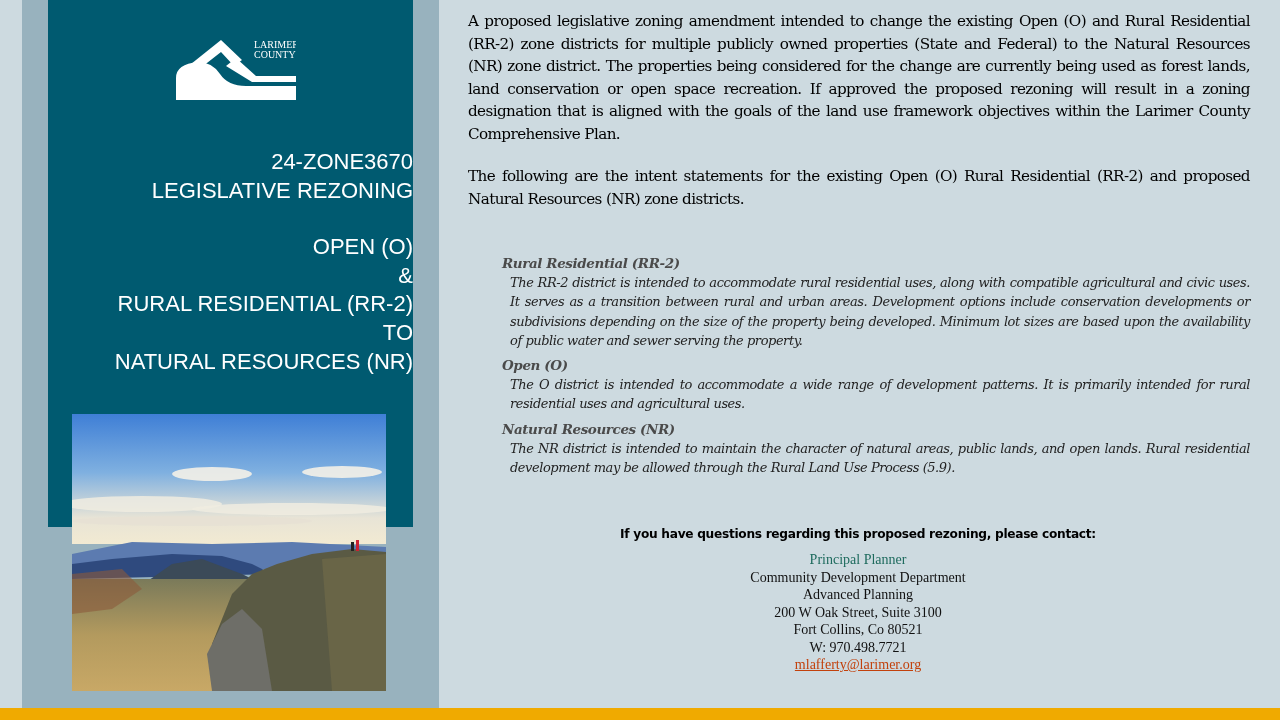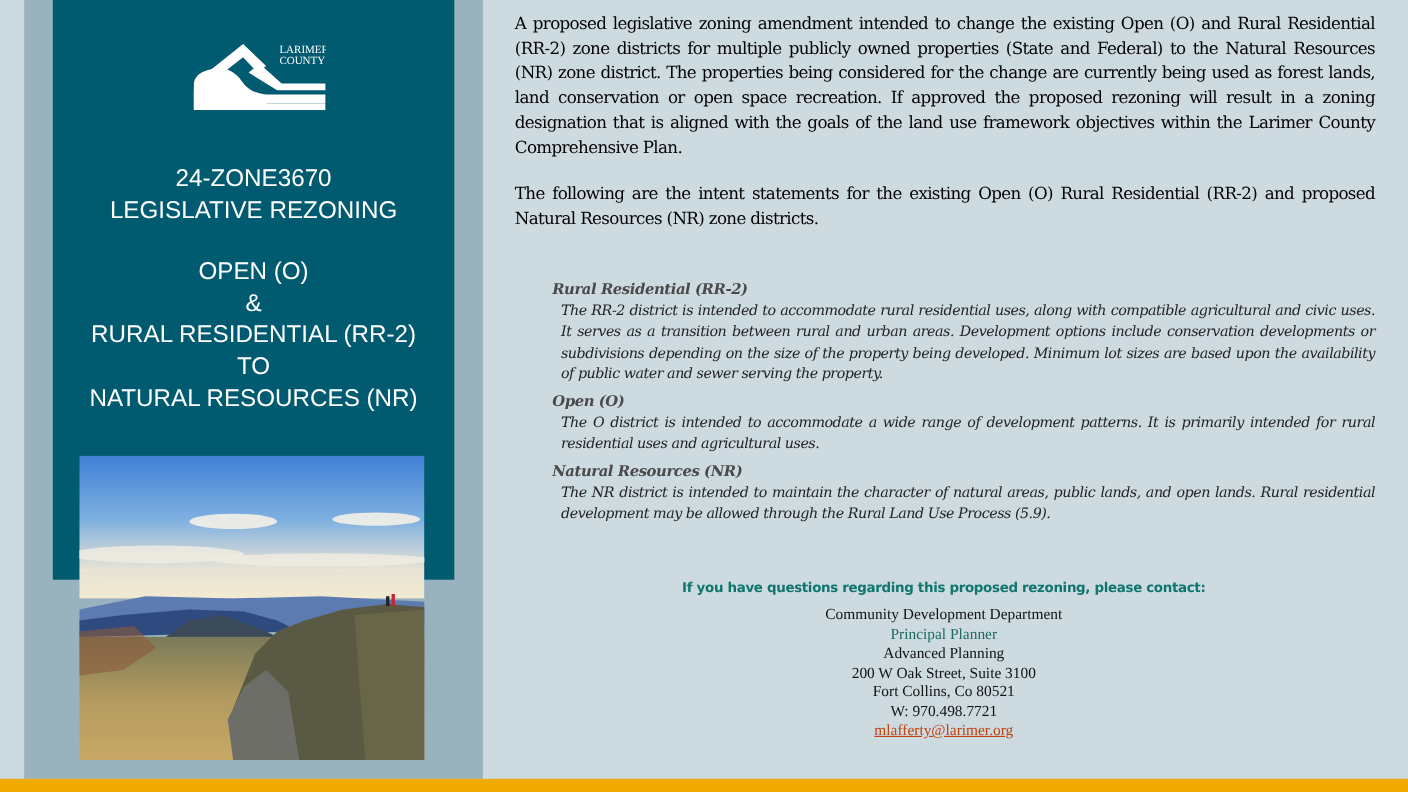--- a/index.html
+++ b/index.html
@@ -4,41 +4,41 @@
 <style>
   * { box-sizing: border-box; margin: 0; padding: 0; }
   html, body { width: 1280px; height: 720px; overflow: hidden; }
   body { background: #CDDAE0; position: relative; font-family: "DejaVu Serif", serif; }
 
   .side-panel { position: absolute; left: 22px; top: 0; width: 417px; height: 708px; background: #98B2BE; }
   .teal-panel { position: absolute; left: 48px; top: 0; width: 365px; height: 527px; background: #005A70; }
 
   .logo { position: absolute; left: 176px; top: 38px; width: 120px; height: 62px; text-align: right; }
 
-  .title-block { position: absolute; left: 48px; top: 148px; width: 365px; text-align: center; color: #fff;
+  .title-block { position: absolute; left: 48px; top: 148px; width: 365px; text-align: right; color: #fff;
     font-family: "Liberation Sans", sans-serif; font-size: 22px; line-height: 28.6px; }
   .title-block .gap { height: 28px; }
 
   .photo { position: absolute; left: 72px; top: 414px; width: 314px; height: 277px; overflow: hidden; }
 
   .bottom-bar { position: absolute; left: 0; top: 708px; width: 1280px; height: 12px; background: #F0AA00; }
 
   .content { position: absolute; left: 468px; top: 10px; width: 782px; color: #000000; }
   .para { font-family: "DejaVu Serif", serif; font-size: 15.2px; line-height: 22.5px; text-align: justify;
     letter-spacing: -0.6px; word-spacing: 0px; }
   .para + .para { margin-top: 20px; }
 
   .intents { position: absolute; left: 502px; top: 253px; width: 748px; color: #333; }
   .intent-head { font-family: "DejaVu Serif", serif; font-style: italic; font-weight: bold; font-size: 13.5px;
     color: #4a4a4a; line-height: 20px; letter-spacing: -0.4px; }
   .intent-body { font-family: "DejaVu Serif", serif; font-style: italic; font-size: 13px; line-height: 19.3px;
     margin-left: 8px; text-align: justify; color: #222; letter-spacing: -0.45px; margin-bottom: 5px; }
 
   .contact { position: absolute; left: 600px; top: 524px; width: 516px; text-align: center; }
-  .contact-q { font-family: "DejaVu Sans", sans-serif; font-weight: bold; font-size: 12.2px; color: #0f766e;
+  .contact-q { font-family: "DejaVu Sans", sans-serif; font-weight: bold; font-size: 12.2px; color: #000000;
     letter-spacing: -0.3px; line-height: 20px; margin-bottom: 7px; }
   .contact-line { font-family: "Liberation Serif", serif; font-size: 14px; line-height: 17.5px; color: #111; }
   .contact-line.name { color: #1E6B5E; font-weight: bold; }
   .contact-line.role { color: #1E6B5E; }
   .contact-line a { color: #c2410c; text-decoration: underline; }
 </style>
 </head>
 <body>
 
 <div class="side-panel"></div>
@@ -118,22 +118,22 @@
     <div class="intent-body">The O district is intended to accommodate a wide range of development patterns. It is primarily intended for rural residential uses and agricultural uses.</div>
   </div>
   <div>
     <div class="intent-head">Natural Resources (NR)</div>
     <div class="intent-body">The NR district is intended to maintain the character of natural areas, public lands, and open lands. Rural residential development may be allowed through the Rural Land Use Process (5.9).</div>
   </div>
 </div>
 
 <div class="contact">
   <div class="contact-q">If you have questions regarding this proposed rezoning, please contact:</div>
+  <div class="contact-line role">Principal Planner</div>
   <div class="contact-line">Community  Development Department</div>
-  <div class="contact-line role">Principal Planner</div>
   <div class="contact-line">Advanced Planning</div>
   <div class="contact-line">200  W Oak Street, Suite 3100</div>
   <div class="contact-line">Fort Collins,  Co 80521</div>
   <div class="contact-line">W: 970.498.7721</div>
   <div class="contact-line"><a href="mlafferty@larimer.org">mlafferty@larimer.org</a></div>
 </div>
 
 <div class="bottom-bar"></div>
 
 </body></html>

